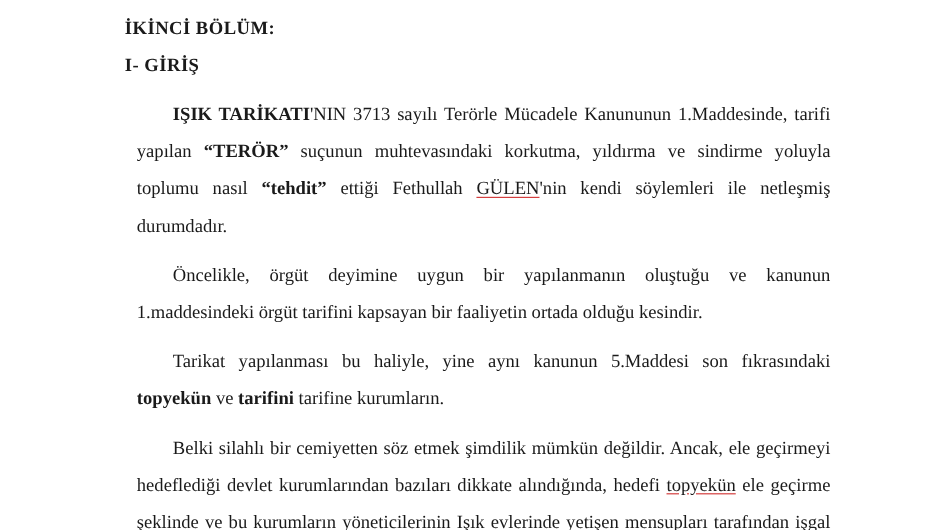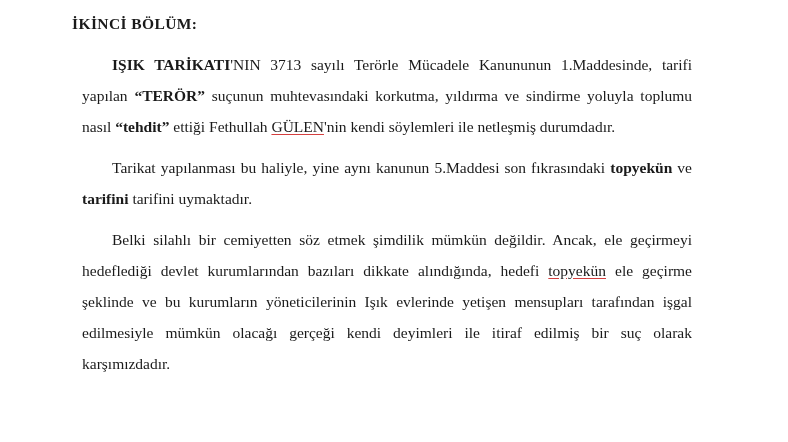--- a/index.html
+++ b/index.html
@@ -12,21 +12,21 @@
     height: 442px;
     overflow: hidden;
     font-family: "Liberation Serif", serif;
   }
   .page {
     position: relative;
     width: 788px;
     height: 442px;
     background: #ffffff;
     box-sizing: border-box;
-    padding: 8px 86px 0 72px;
+    padding: 8px 86px 0 104px;
   }
   .doc-body {
     font-family: "Liberation Serif", serif;
     font-size: 15.5px;
     line-height: 31px;
     color: #1a1a1a;
     text-align: justify;
     text-justify: inter-word;
   }
   .heading {
@@ -66,22 +66,24 @@
 </head>
 <body>
 
 <div class="page">
   <div class="left-margin-strip"></div>
 
   <div class="doc-body">
 
     <p class="heading">İKİNCİ BÖLÜM:</p>
 
+    <p class="heading">I- GİRİŞ</p>
 
     <p class="para"><span class="b">IŞIK TARİKATI</span><span>'NIN 3713 sayılı Terörle Mücadele Kanununun 1.Maddesinde, tarifi yapılan </span><span class="b">“TERÖR”</span><span> suçunun muhtevasındaki korkutma, yıldırma ve sindirme yoluyla toplumu nasıl </span><span class="b">“tehdit”</span><span> ettiği Fethullah </span><span class="spellred">GÜLEN</span><span>'nin kendi söylemleri ile netleşmiş durumdadır.</span></p>
 
+    <p class="para"><span>Öncelikle, örgüt deyimine uygun bir yapılanmanın oluştuğu ve kanunun 1.maddesindeki örgüt tarifini kapsayan bir faaliyetin ortada olduğu kesindir.</span></p>
 
-    <p class="para"><span>Tarikat yapılanması bu haliyle, yine aynı kanunun 5.Maddesi son fıkrasındaki </span><span class="b">topyekün</span><span> ve </span><span class="b">tarifini</span><span> tarifini uymaktadır.</span></p>
+    <p class="para"><span>Tarikat yapılanması bu haliyle, yine aynı kanunun 5.Maddesi son fıkrasındaki </span><span class="b">topyekün</span><span> ve </span><span class="b">tarifini</span><span> tarifine kurumların.</span></p>
 
     <p class="para"><span>Belki silahlı bir cemiyetten söz etmek şimdilik mümkün değildir. Ancak, ele geçirmeyi hedeflediği devlet kurumlarından bazıları dikkate alındığında, hedefi </span><span class="spellred-wavy">topyekün</span><span> ele geçirme şeklinde ve bu kurumların yöneticilerinin Işık evlerinde yetişen mensupları tarafından işgal edilmesiyle mümkün olacağı gerçeği kendi deyimleri ile itiraf edilmiş bir suç olarak karşımızdadır.</span></p>
 
   </div>
 </div>
 
 </body></html>

